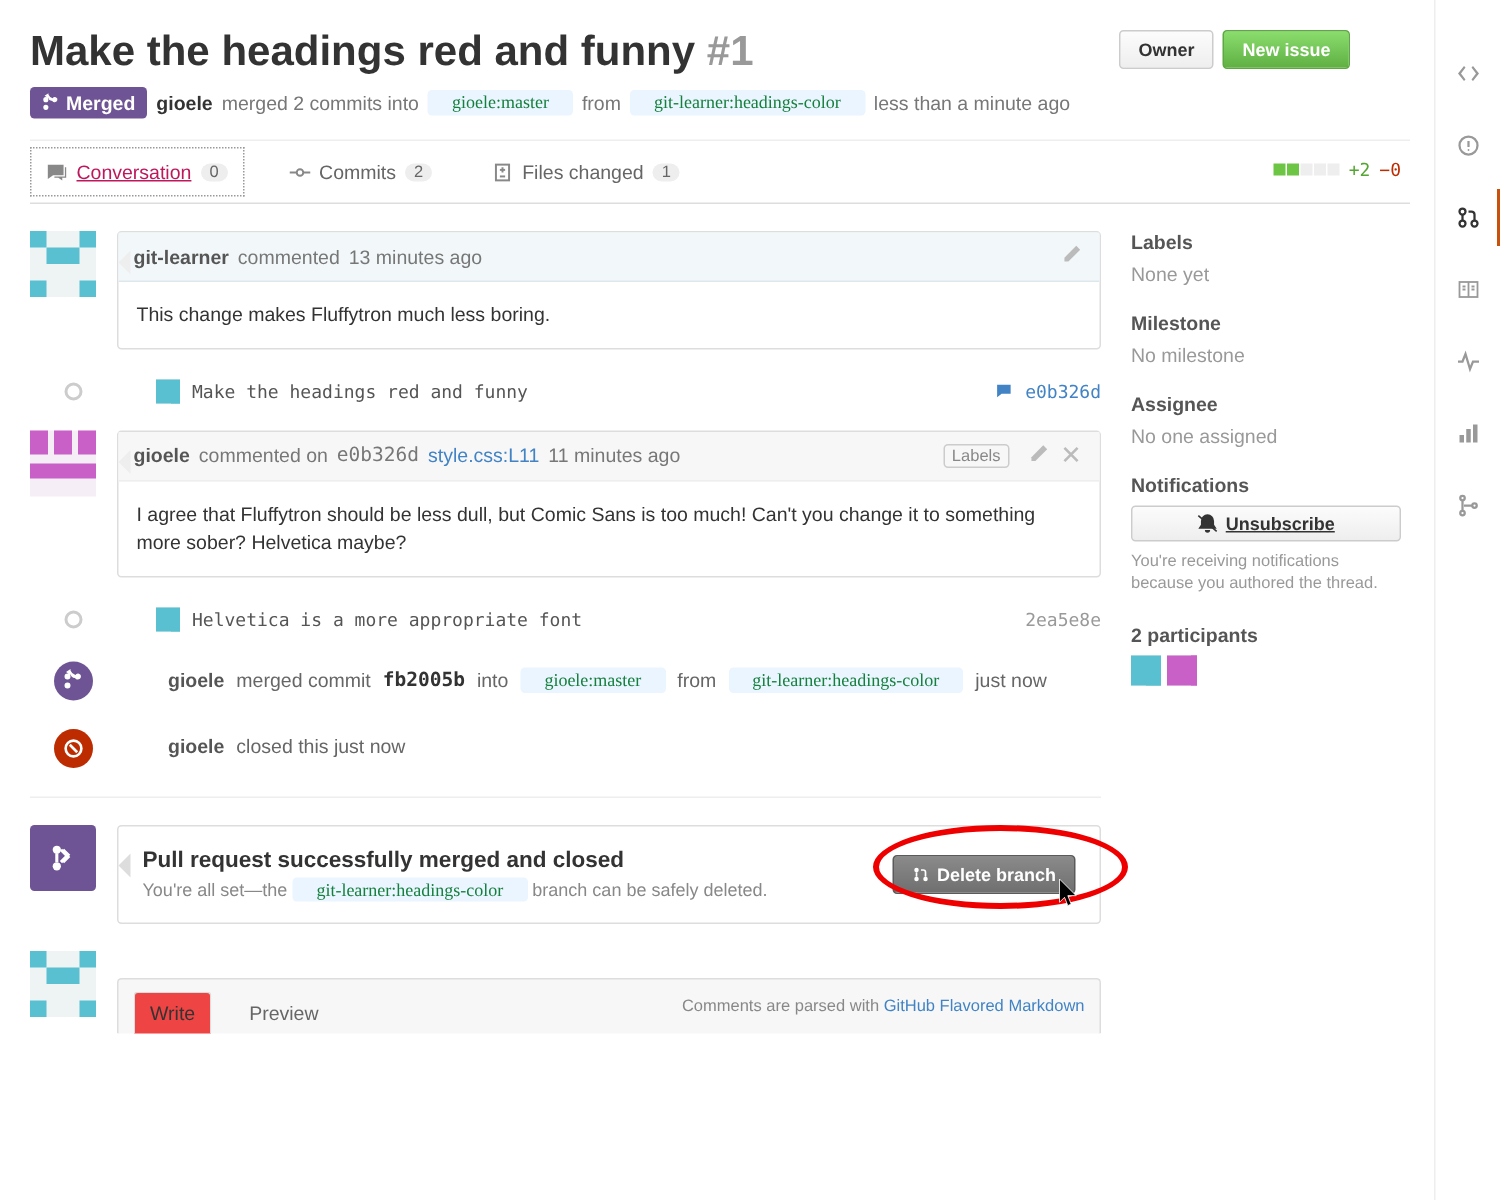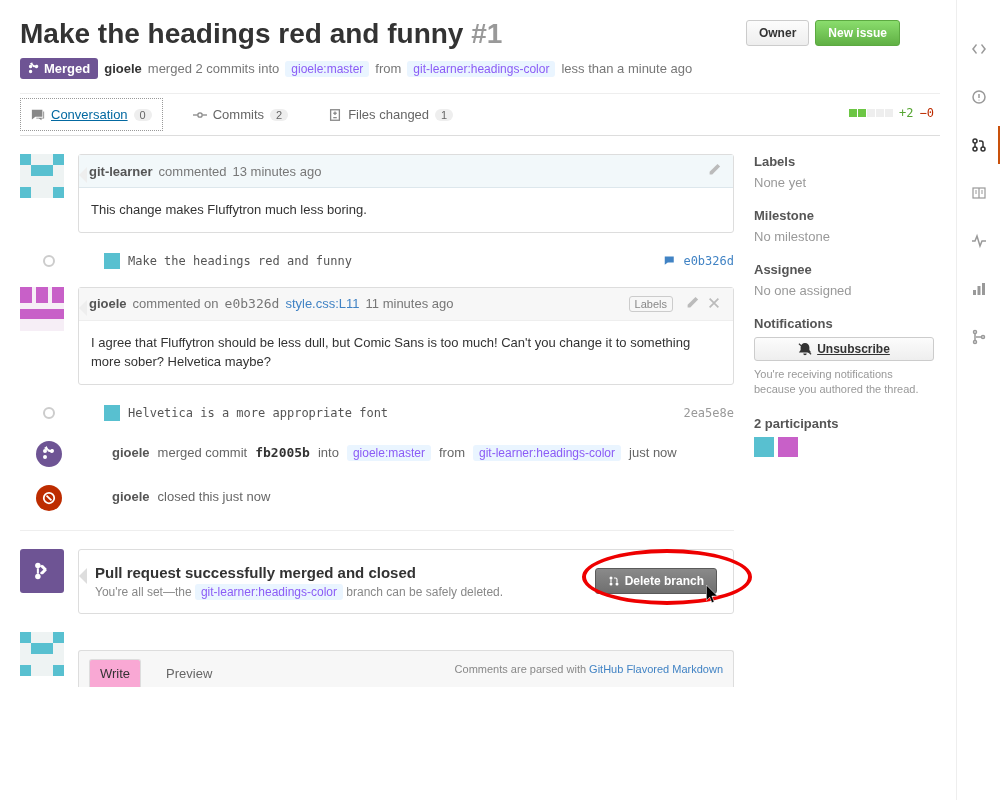--- a/index.html
+++ b/index.html
@@ -45,35 +45,35 @@
   .btn.green { background: linear-gradient(#8add6d,#60b044); border-color:#5ca941; color:#fff; }
   .state-line { margin: 8px 0 14px 0; display:flex; align-items:center; flex-wrap:wrap; gap:6px; }
   .merged-badge {
     display:inline-flex; align-items:center; gap:4px;
     background:#6e5494; color:#fff; font-weight:bold;
     padding:3px 8px; border-radius:3px; font-size:13px;
   }
   .state-line .user { font-weight:bold; color:#333; }
   .state-line .muted { color:#777; }
   code.branch {
-    font-family: Liberation Sans, sans-serif; font-size:12px;
-    background:#eaf5ff; color:#8b5cf6; padding:1px 6px; border-radius:3px;
+    font-family: Liberation Serif, serif; font-size:12px;
+    background:#eaf5ff; color:#15803d; padding:1px 16px; border-radius:3px;
   }
   .tabs-row {
     border-top:1px solid #eee; border-bottom:1px solid #ddd;
     display:flex; align-items:center; padding: 4px 0; gap: 20px; position: relative;
   }
   .tab {
     display:inline-flex; align-items:center; gap:6px;
     padding:8px 10px; cursor:pointer; color:#666;
   }
   .tab.active { border:1px dotted #999; }
   .tab-icon { width:14px; height:14px; color:#888; display:inline-flex; align-items:center; justify-content:center; }
   .tab .count { background:#eee; border-radius:10px; padding:0 6px; font-size:11px; color:#666; }
-  .tab.active .label { text-decoration: underline; color:#0369a1; }
+  .tab.active .label { text-decoration: underline; color:#be185d; }
   .diffstat { position:absolute; right:6px; top:12px; display:flex; align-items:center; gap:6px; font-family: Consolas, monospace; font-size:12px; }
   .diffstat .blocks { display:flex; gap:1px; }
   .diffstat .b { width:8px; height:8px; background:#eee; }
   .diffstat .b.add { background:#6cc644; }
   .diffstat .add-num { color:#55a532; }
   .diffstat .del-num { color:#bd2c00; }
 
   .content-row { display:flex; gap:20px; margin-top:18px; }
   .timeline { flex:1; min-width:0; }
   .meta-col { width:180px; flex:none; margin-right: 6px; }
@@ -150,21 +150,21 @@
   .compose-tabs {
     display:flex; border-bottom:1px solid #ddd; background:#f7f7f7;
     border:1px solid #ddd; border-bottom:none; border-radius:3px 3px 0 0;
     padding: 8px 10px 0 10px; align-items:center; gap:14px;
     position:relative; margin-top:18px;
   }
   .compose-tabs .ctab {
     padding:6px 10px; font-size:13px; color:#666; cursor:pointer;
     border:1px solid transparent; border-bottom:none; border-radius:3px 3px 0 0;
   }
-  .compose-tabs .ctab.active { background:#f9a8d4; border-color:#ddd; color:#333; }
+  .compose-tabs .ctab.active { background:#ef4444; border-color:#ddd; color:#333; }
   .compose-tabs .help { position:absolute; right:10px; top:12px; font-size:11px; color:#888; }
   .compose-tabs .help a { color:#4183c4; text-decoration:none;margin-top:37px; }
 
   hr.sep { border:none; border-top:1px solid #eee; margin:18px 0; }
   a { color:#4183c4; }
 
   
   .av-teal { background:
     linear-gradient(#58c0d0,#58c0d0) 0 0/10px 10px no-repeat,
     linear-gradient(#58c0d0,#58c0d0) 30px 0/10px 10px no-repeat,

